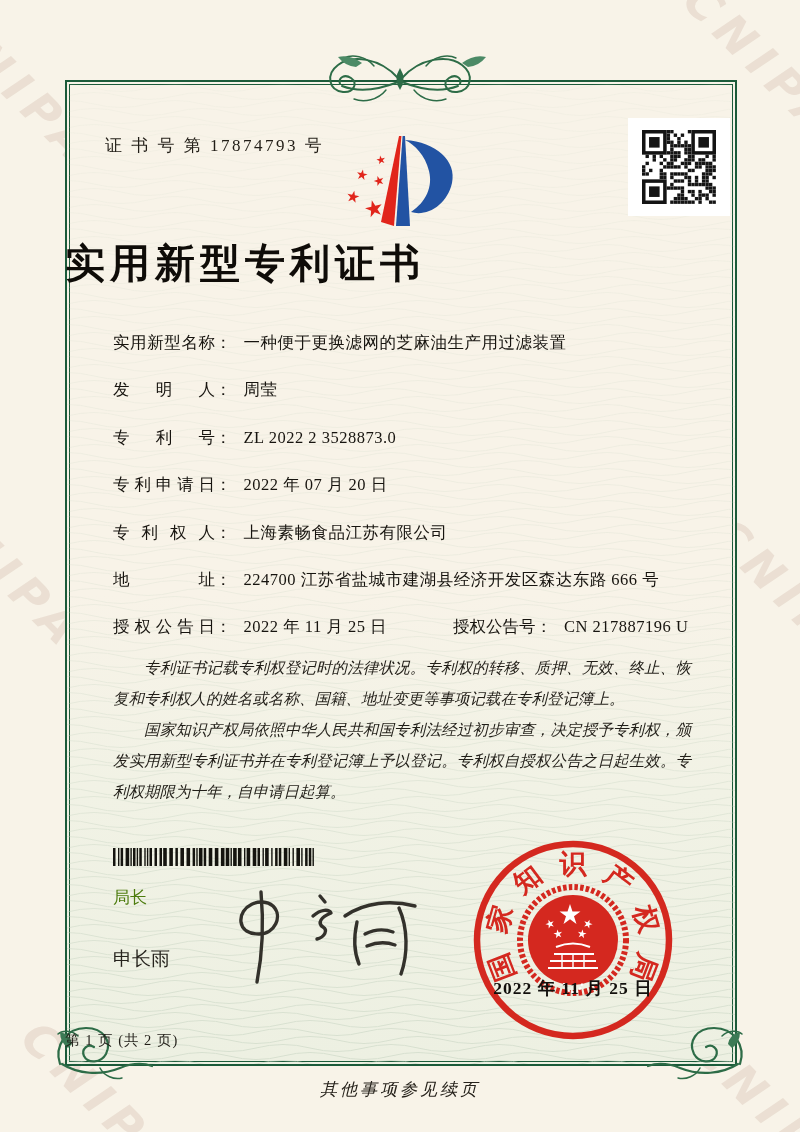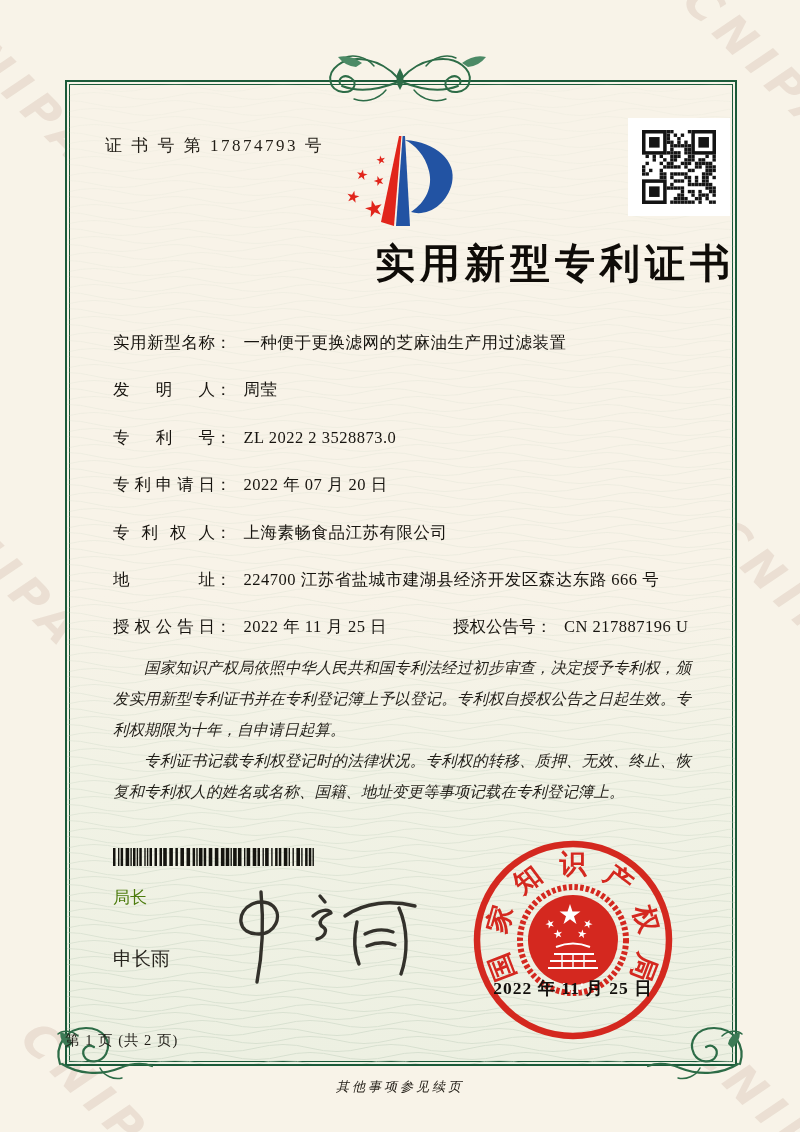--- a/index.html
+++ b/index.html
@@ -17,21 +17,21 @@
   .waves{position:absolute;inset:0;opacity:.6;pointer-events:none;
          -webkit-mask-image:linear-gradient(180deg,rgba(0,0,0,.18),rgba(0,0,0,.4) 55%,rgba(0,0,0,.95));
          mask-image:linear-gradient(180deg,rgba(0,0,0,.18),rgba(0,0,0,.4) 55%,rgba(0,0,0,.95));}
   .ornament{position:absolute;z-index:3;}
   
   .content{position:absolute;left:65px;top:80px;width:670px;height:984px;z-index:4;}
   .cert-line{position:absolute;left:40px;top:54px;font-size:17px;letter-spacing:2.5px;color:#211d16;text-align:right;}
   .logo{position:absolute;left:265px;top:36px;width:132px;height:114px;}
   .qr-patch{position:absolute;left:563px;top:38px;width:102px;height:98px;background:#fff;
             display:flex;align-items:center;justify-content:center;}
-  .title{position:absolute;left:0;top:156px;width:670px;text-align:right;
+  .title{position:absolute;left:0;top:156px;width:670px;text-align:left;
          font-size:40px;font-weight:bold;letter-spacing:5px;color:#0f0c08;}
   .fields{position:absolute;left:48px;top:252px;width:580px;}
   .frow{display:flex;align-items:baseline;height:47.4px;font-size:16.5px;color:#17140f;}
   .flabel{flex:none;width:102px;text-align:justify;text-align-last:justify;}
   .fcolon{flex:none;}
   .fvalue{margin-left:12px;letter-spacing:.5px;}
   .fgroup2{display:flex;align-items:baseline;margin-left:66px;}
   .paras{position:absolute;left:48px;top:572px;width:578px;font-style:italic;
          font-size:15.5px;line-height:31px;text-align:justify;color:#211e18;}
   .paras p{margin:0;text-indent:2em;}
@@ -40,21 +40,21 @@
                 font-size:17px;font-weight:400;color:#4d7c0f;}
   .signer-name{position:absolute;left:48px;top:866px;font-family:"Liberation Sans","DejaVu Sans",sans-serif;
                font-size:19px;font-weight:500;color:#26231d;}
   .signature{position:absolute;left:152px;top:800px;width:224px;height:112px;}
   .seal{position:absolute;left:405px;top:757px;width:206px;height:206px;}
   .seal-date{position:absolute;left:396px;top:896px;width:224px;text-align:center;
              font-size:17.5px;font-weight:bold;letter-spacing:1px;color:#12100d;}
   .page-info{position:absolute;left:0;top:951px;width:670px;text-align:left;
              font-size:14.5px;letter-spacing:1px;color:#221f19;}
   .cont-note{position:absolute;left:0;top:1078px;width:800px;text-align:center;z-index:4;
-             font-style:italic;font-size:13px;letter-spacing:3px;color:#26221b;}
+             font-style:italic;font-size:17px;letter-spacing:3px;color:#26221b;}
   svg{display:block;}
 </style>
 </head>
 <body>
 
 <svg width="0" height="0" style="position:absolute" aria-hidden="true">
   <defs>
     <path id="starp" d="M0,-1 L0.225,-0.309 L0.951,-0.309 L0.363,0.118 L0.588,0.809 L0,0.382 L-0.588,0.809 L-0.363,0.118 L-0.951,-0.309 L-0.225,-0.309 Z"></path>
   </defs>
 </svg>
@@ -460,22 +460,22 @@
           <span class="fvalue">2022 年 11 月 25 日</span>
           <span class="fgroup2">
             <span class="">授权公告号</span>
             <span class="fcolon">：</span>
             <span class="fvalue">CN 217887196 U</span>
           </span>
         </div>
       </div>
 
     <div class="paras">
+      <p>专利证书记载专利权登记时的法律状况。专利权的转移、质押、无效、终止、恢复和专利权人的姓名或名称、国籍、地址变更等事项记载在专利登记簿上。</p>
       <p>国家知识产权局依照中华人民共和国专利法经过初步审查，决定授予专利权，颁发实用新型专利证书并在专利登记簿上予以登记。专利权自授权公告之日起生效。专利权期限为十年，自申请日起算。</p>
-      <p>专利证书记载专利权登记时的法律状况。专利权的转移、质押、无效、终止、恢复和专利权人的姓名或名称、国籍、地址变更等事项记载在专利登记簿上。</p>
     </div>
 
     <svg class="barcode" id="barcodeSvg" viewBox="0 0 208 18">
         <rect x="0" y="0" width="2.5" height="18" fill="#15140f"></rect>
         <rect x="5" y="0" width="1.4" height="18" fill="#15140f"></rect>
         <rect x="7.6" y="0" width="2.5" height="18" fill="#15140f"></rect>
         <rect x="12.6" y="0" width="3.6" height="18" fill="#15140f"></rect>
         <rect x="17.4" y="0" width="1.4" height="18" fill="#15140f"></rect>
         <rect x="20" y="0" width="2.5" height="18" fill="#15140f"></rect>
         <rect x="23.7" y="0" width="1.4" height="18" fill="#15140f"></rect>

